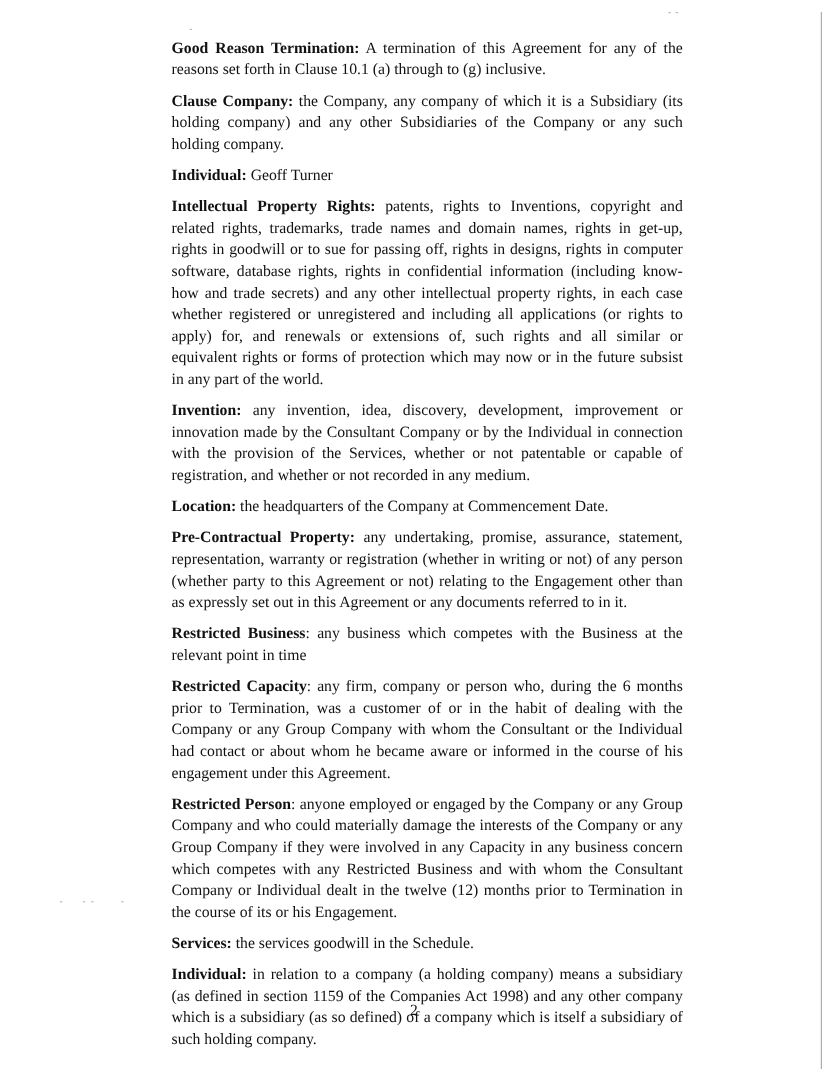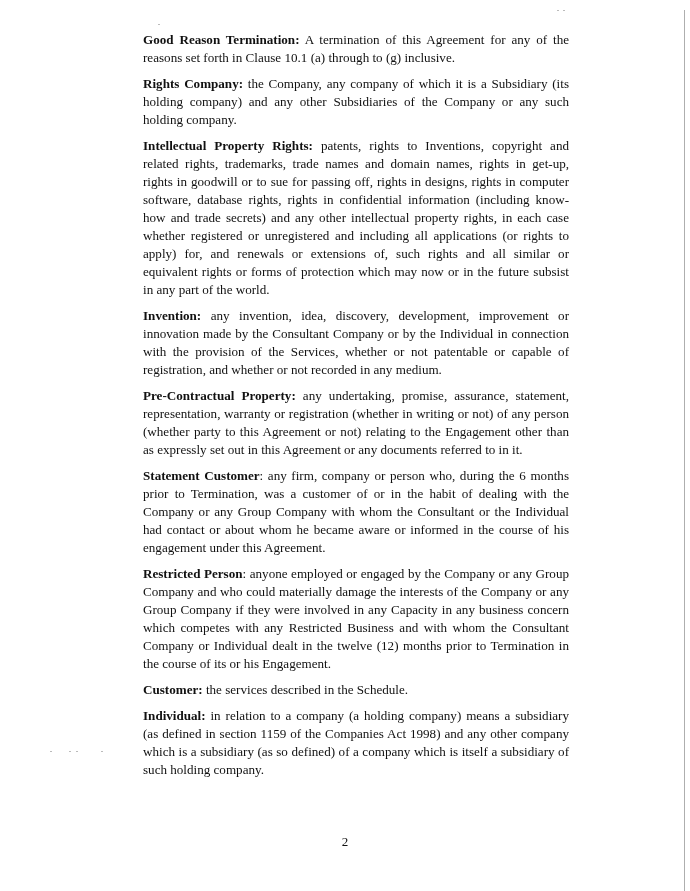--- a/index.html
+++ b/index.html
@@ -21,24 +21,27 @@
   <div class="speck" style="left:158px;top:24px;"></div>
   <div class="speck" style="left:557px;top:10px;"></div>
   <div class="speck" style="left:563px;top:10px;"></div>
   <div class="speck" style="left:50px;top:751px;"></div>
   <div class="speck" style="left:69px;top:751px;"></div>
   <div class="speck" style="left:76px;top:751px;"></div>
   <div class="speck" style="left:101px;top:751px;"></div>
 
   <div class="content">
     <p class="para"><span class="term">Good Reason Termination:</span><span> A termination of this Agreement for any of the reasons set forth in Clause 10.1 (a) through to (g) inclusive.</span></p>
-    <p class="para"><span class="term">Rights Company:</span><span> the Company, any company of which it is a Subsidiary (its holding company) and any other Subsidiaries of the Company or any such holding company.</span></p>
+    <p class="para"><span class="term">Clause Company:</span><span> the Company, any company of which it is a Subsidiary (its holding company) and any other Subsidiaries of the Company or any such holding company.</span></p>
+    <p class="para"><span class="term">Individual:</span><span> Geoff Turner</span></p>
     <p class="para"><span class="term">Intellectual Property Rights:</span><span> patents, rights to Inventions, copyright and related rights, trademarks, trade names and domain names, rights in get-up, rights in goodwill or to sue for passing off, rights in designs, rights in computer software, database rights, rights in confidential information (including know-how and trade secrets) and any other intellectual property rights, in each case whether registered or unregistered and including all applications (or rights to apply) for, and renewals or extensions of, such rights and all similar or equivalent rights or forms of protection which may now or in the future subsist in any part of the world.</span></p>
     <p class="para"><span class="term">Invention:</span><span> any invention, idea, discovery, development, improvement or innovation made by the Consultant Company or by the Individual in connection with the provision of the Services, whether or not patentable or capable of registration, and whether or not recorded in any medium.</span></p>
+    <p class="para"><span class="term">Location:</span><span> the headquarters of the Company at Commencement Date.</span></p>
     <p class="para"><span class="term">Pre-Contractual Property:</span><span> any undertaking, promise, assurance, statement, representation, warranty or registration (whether in writing or not) of any person (whether party to this Agreement or not) relating to the Engagement other than as expressly set out in this Agreement or any documents referred to in it.</span></p>
-    <p class="para"><span class="term">Statement Customer</span><span>: any firm, company or person who, during the 6 months prior to Termination, was a customer of or in the habit of dealing with the Company or any Group Company with whom the Consultant or the Individual had contact or about whom he became aware or informed in the course of his engagement under this Agreement.</span></p>
+    <p class="para"><span class="term">Restricted Business</span><span>: any business which competes with the Business at the relevant point in time</span></p>
+    <p class="para"><span class="term">Restricted Capacity</span><span>: any firm, company or person who, during the 6 months prior to Termination, was a customer of or in the habit of dealing with the Company or any Group Company with whom the Consultant or the Individual had contact or about whom he became aware or informed in the course of his engagement under this Agreement.</span></p>
     <p class="para"><span class="term">Restricted Person</span><span>: anyone employed or engaged by the Company or any Group Company and who could materially damage the interests of the Company or any Group Company if they were involved in any Capacity in any business concern which competes with any Restricted Business and with whom the Consultant Company or Individual dealt in the twelve (12) months prior to Termination in the course of its or his Engagement.</span></p>
-    <p class="para"><span class="term">Customer:</span><span> the services described in the Schedule.</span></p>
+    <p class="para"><span class="term">Services:</span><span> the services goodwill in the Schedule.</span></p>
     <p class="para"><span class="term">Individual:</span><span> in relation to a company (a holding company) means a subsidiary (as defined in section 1159 of the Companies Act 1998) and any other company which is a subsidiary (as so defined) of a company which is itself a subsidiary of such holding company.</span></p>
   </div>
 
   <div class="page-number">2</div>
 </div>
 
 </body></html>

